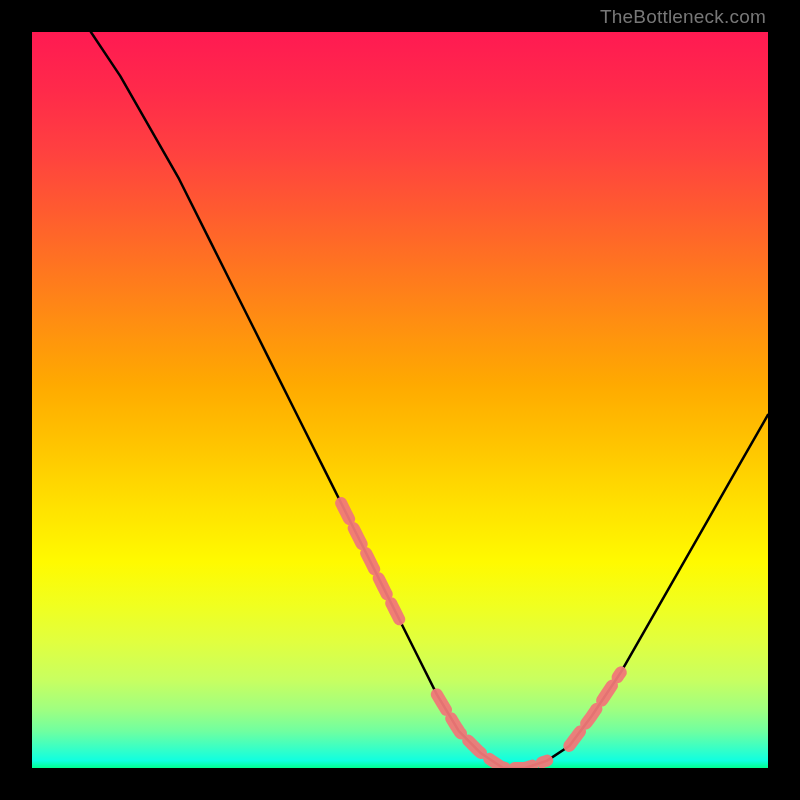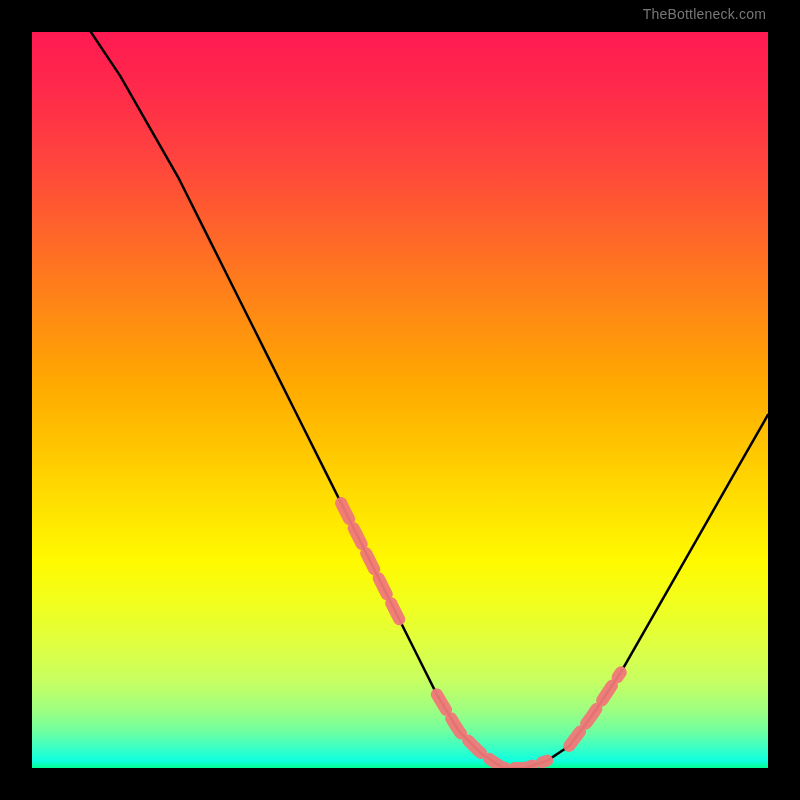--- a/index.html
+++ b/index.html
@@ -35,21 +35,21 @@
       #40ffc0 97%,
       #10ffe0 99%,
       #00ff90 100%
     );
   }
   .watermark {
     position: absolute;
     top: 6px;
     right: 34px;
     font-family: Arial, Helvetica, sans-serif;
-    font-size: 14px;
+    font-size: 19px;
     color: #777;
     letter-spacing: 0.2px;
   }
   svg.curve {
     position: absolute;
     left: 0; top: 0;
     width: 736px; height: 736px;
   }
 </style>
 </head>

